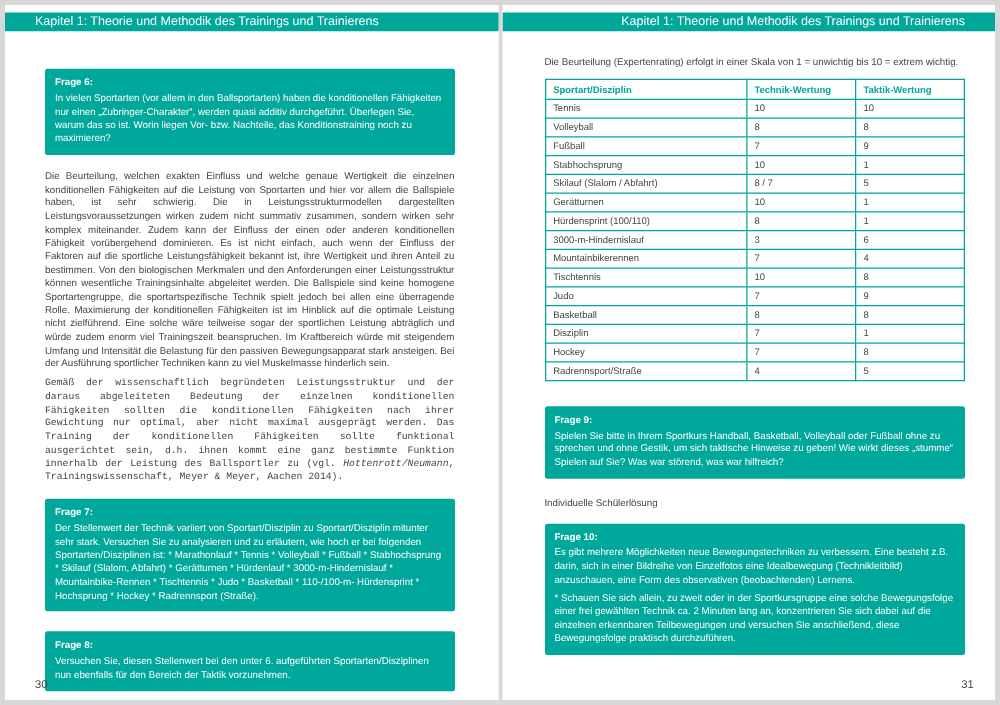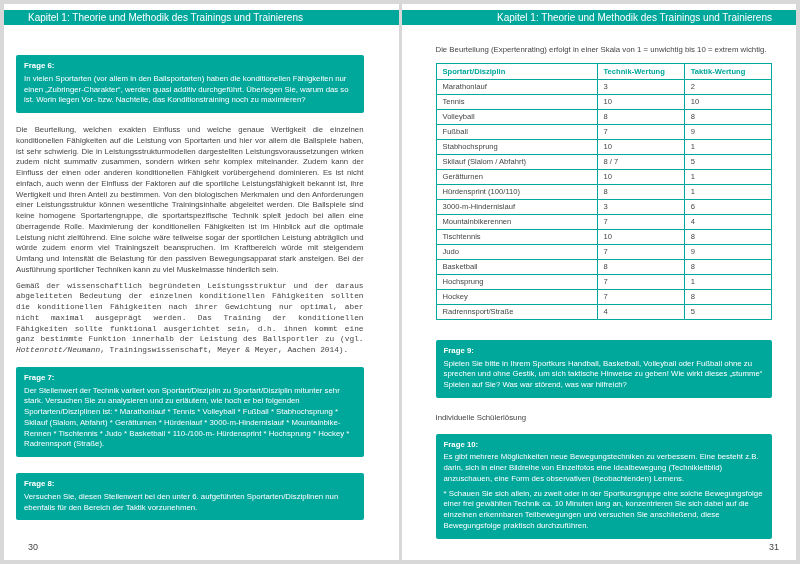--- a/index.html
+++ b/index.html
@@ -29,21 +29,21 @@
   .chapter-bar{
     height:15px;
     background:var(--accent);
     color:#ffffff;
     font-size:10px;
     line-height:15px;
     white-space:nowrap;
   }
   .chapter-bar.left-align{padding-left:24px;text-align:left;}
   .chapter-bar.right-align{padding-right:24px;text-align:right;}
-  .page.left .content{padding:0 35px 0 12px;}
+  .page.left .content{padding:0 35px 0 32px;}
   .page.right .content{padding:0 24px 16px 34px;}
   .qbox{
     background:var(--accent);
     color:#ffffff;
     border-radius:2px;
     padding:6px 8px 7px 8px;
     font-size:7.8px;
     line-height:1.38;
   }
   .qtitle{font-weight:bold;margin-bottom:2px;}
@@ -142,25 +142,20 @@
       <table class="ratings">
         <thead>
           <tr>
             <th>Sportart/Disziplin</th>
             <th>Technik-Wertung</th>
             <th>Taktik-Wertung</th>
           </tr>
         </thead>
         <tbody>
 
-            <tr>
-              <td>Marathonlauf</td>
-              <td>3</td>
-              <td>2</td>
-            </tr>
 
             <tr>
               <td>Tennis</td>
               <td>10</td>
               <td>10</td>
             </tr>
 
             <tr>
               <td>Volleyball</td>
               <td>8</td>
@@ -221,21 +216,21 @@
               <td>9</td>
             </tr>
 
             <tr>
               <td>Basketball</td>
               <td>8</td>
               <td>8</td>
             </tr>
 
             <tr>
-              <td>Hochsprung</td>
+              <td>Disziplin</td>
               <td>7</td>
               <td>1</td>
             </tr>
 
             <tr>
               <td>Hockey</td>
               <td>7</td>
               <td>8</td>
             </tr>
 
@@ -250,20 +245,20 @@
       <div class="qbox frage9">
         <div class="qtitle">Frage 9:</div>
         <div class="qtext">Spielen Sie bitte in Ihrem Sportkurs Handball, Basketball, Volleyball oder Fußball ohne zu sprechen und ohne Gestik, um sich taktische Hinweise zu geben! Wie wirkt dieses „stumme“ Spielen auf Sie? Was war störend, was war hilfreich?</div>
       </div>
 
       <p class="body solution-note">Individuelle Schülerlösung</p>
 
       <div class="qbox frage10">
         <div class="qtitle">Frage 10:</div>
         <div class="qtext">Es gibt mehrere Möglichkeiten neue Bewegungstechniken zu verbessern. Eine besteht z.B. darin, sich in einer Bildreihe von Einzelfotos eine Idealbewegung (Technikleitbild) anzuschauen, eine Form des observativen (beobachtenden) Lernens.</div>
-        <div class="qtext q-extra">* Schauen Sie sich allein, zu zweit oder in der Sportkursgruppe eine solche Bewegungsfolge einer frei gewählten Technik ca. 10 Minuten lang an, konzentrieren Sie sich dabei auf die einzelnen erkennbaren Teilbewegungen und versuchen Sie anschließend, diese Bewegungsfolge praktisch durchzuführen.</div>
+        <div class="qtext q-extra">* Schauen Sie sich allein, zu zweit oder in der Sportkursgruppe eine solche Bewegungsfolge einer frei gewählten Technik ca. 2 Minuten lang an, konzentrieren Sie sich dabei auf die einzelnen erkennbaren Teilbewegungen und versuchen Sie anschließend, diese Bewegungsfolge praktisch durchzuführen.</div>
       </div>
 
     </div>
     <div class="page-number pn-right">31</div>
   </section>
 
 </div>
 
 </body></html>

